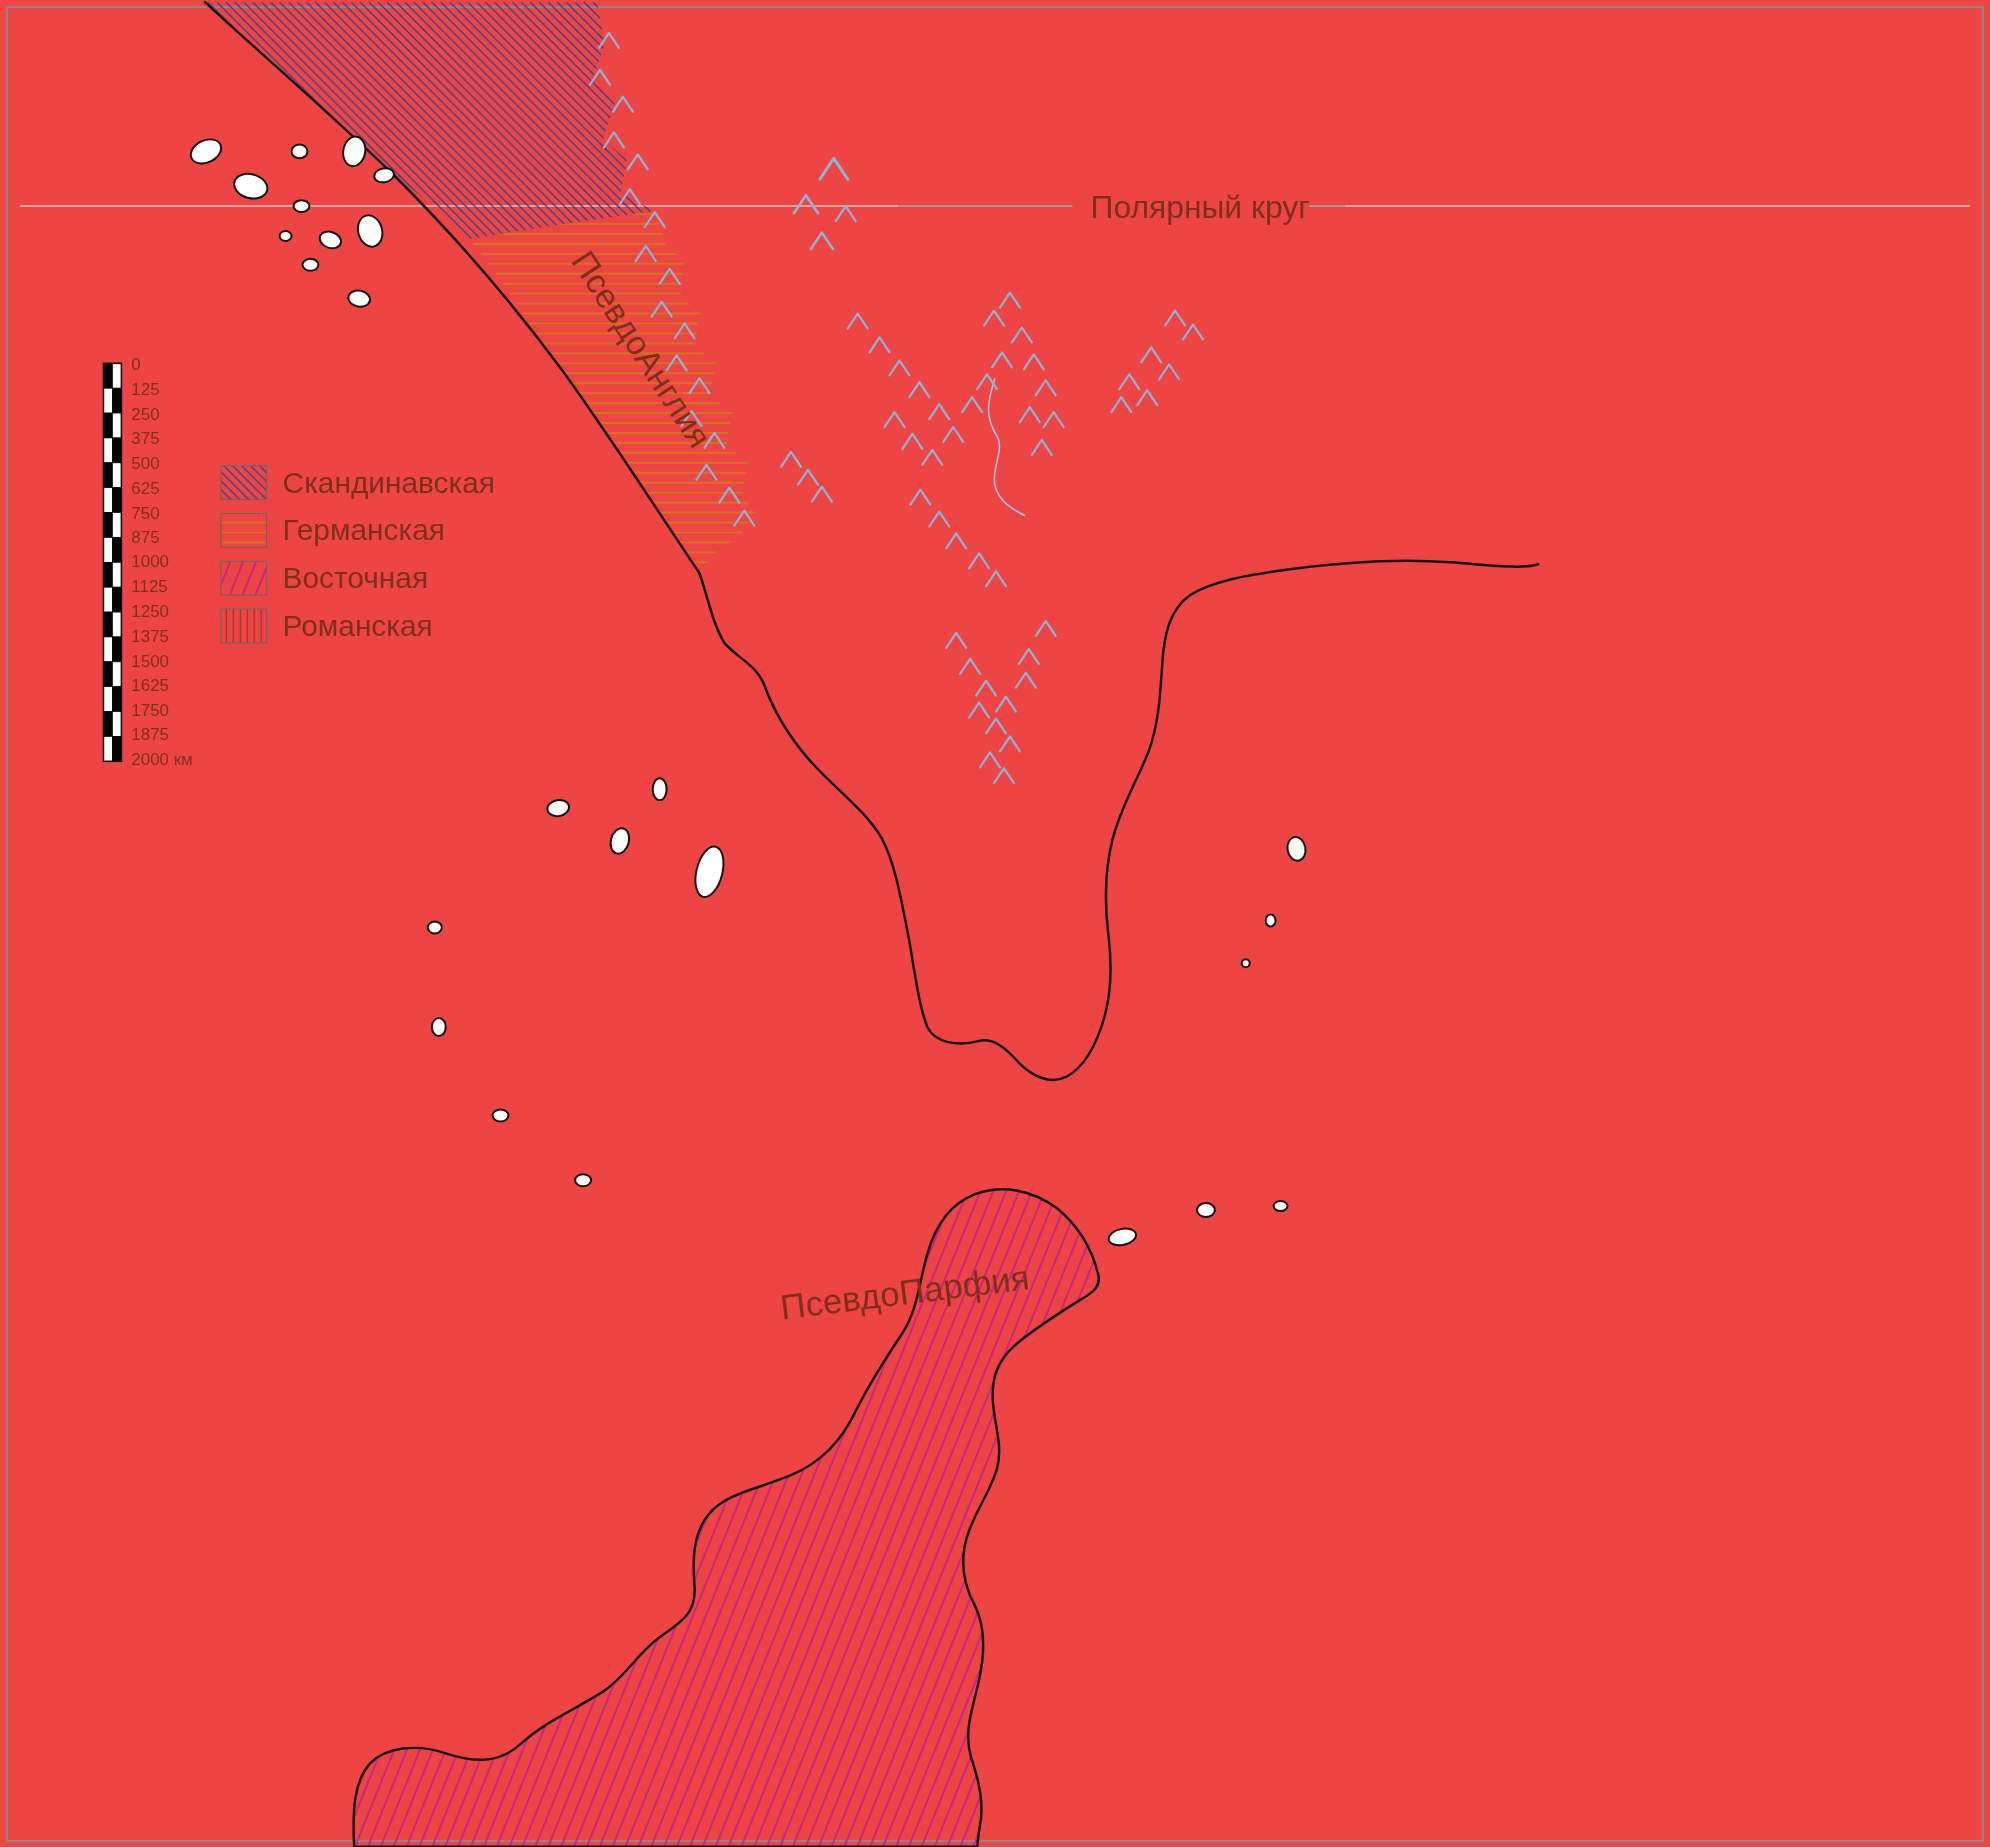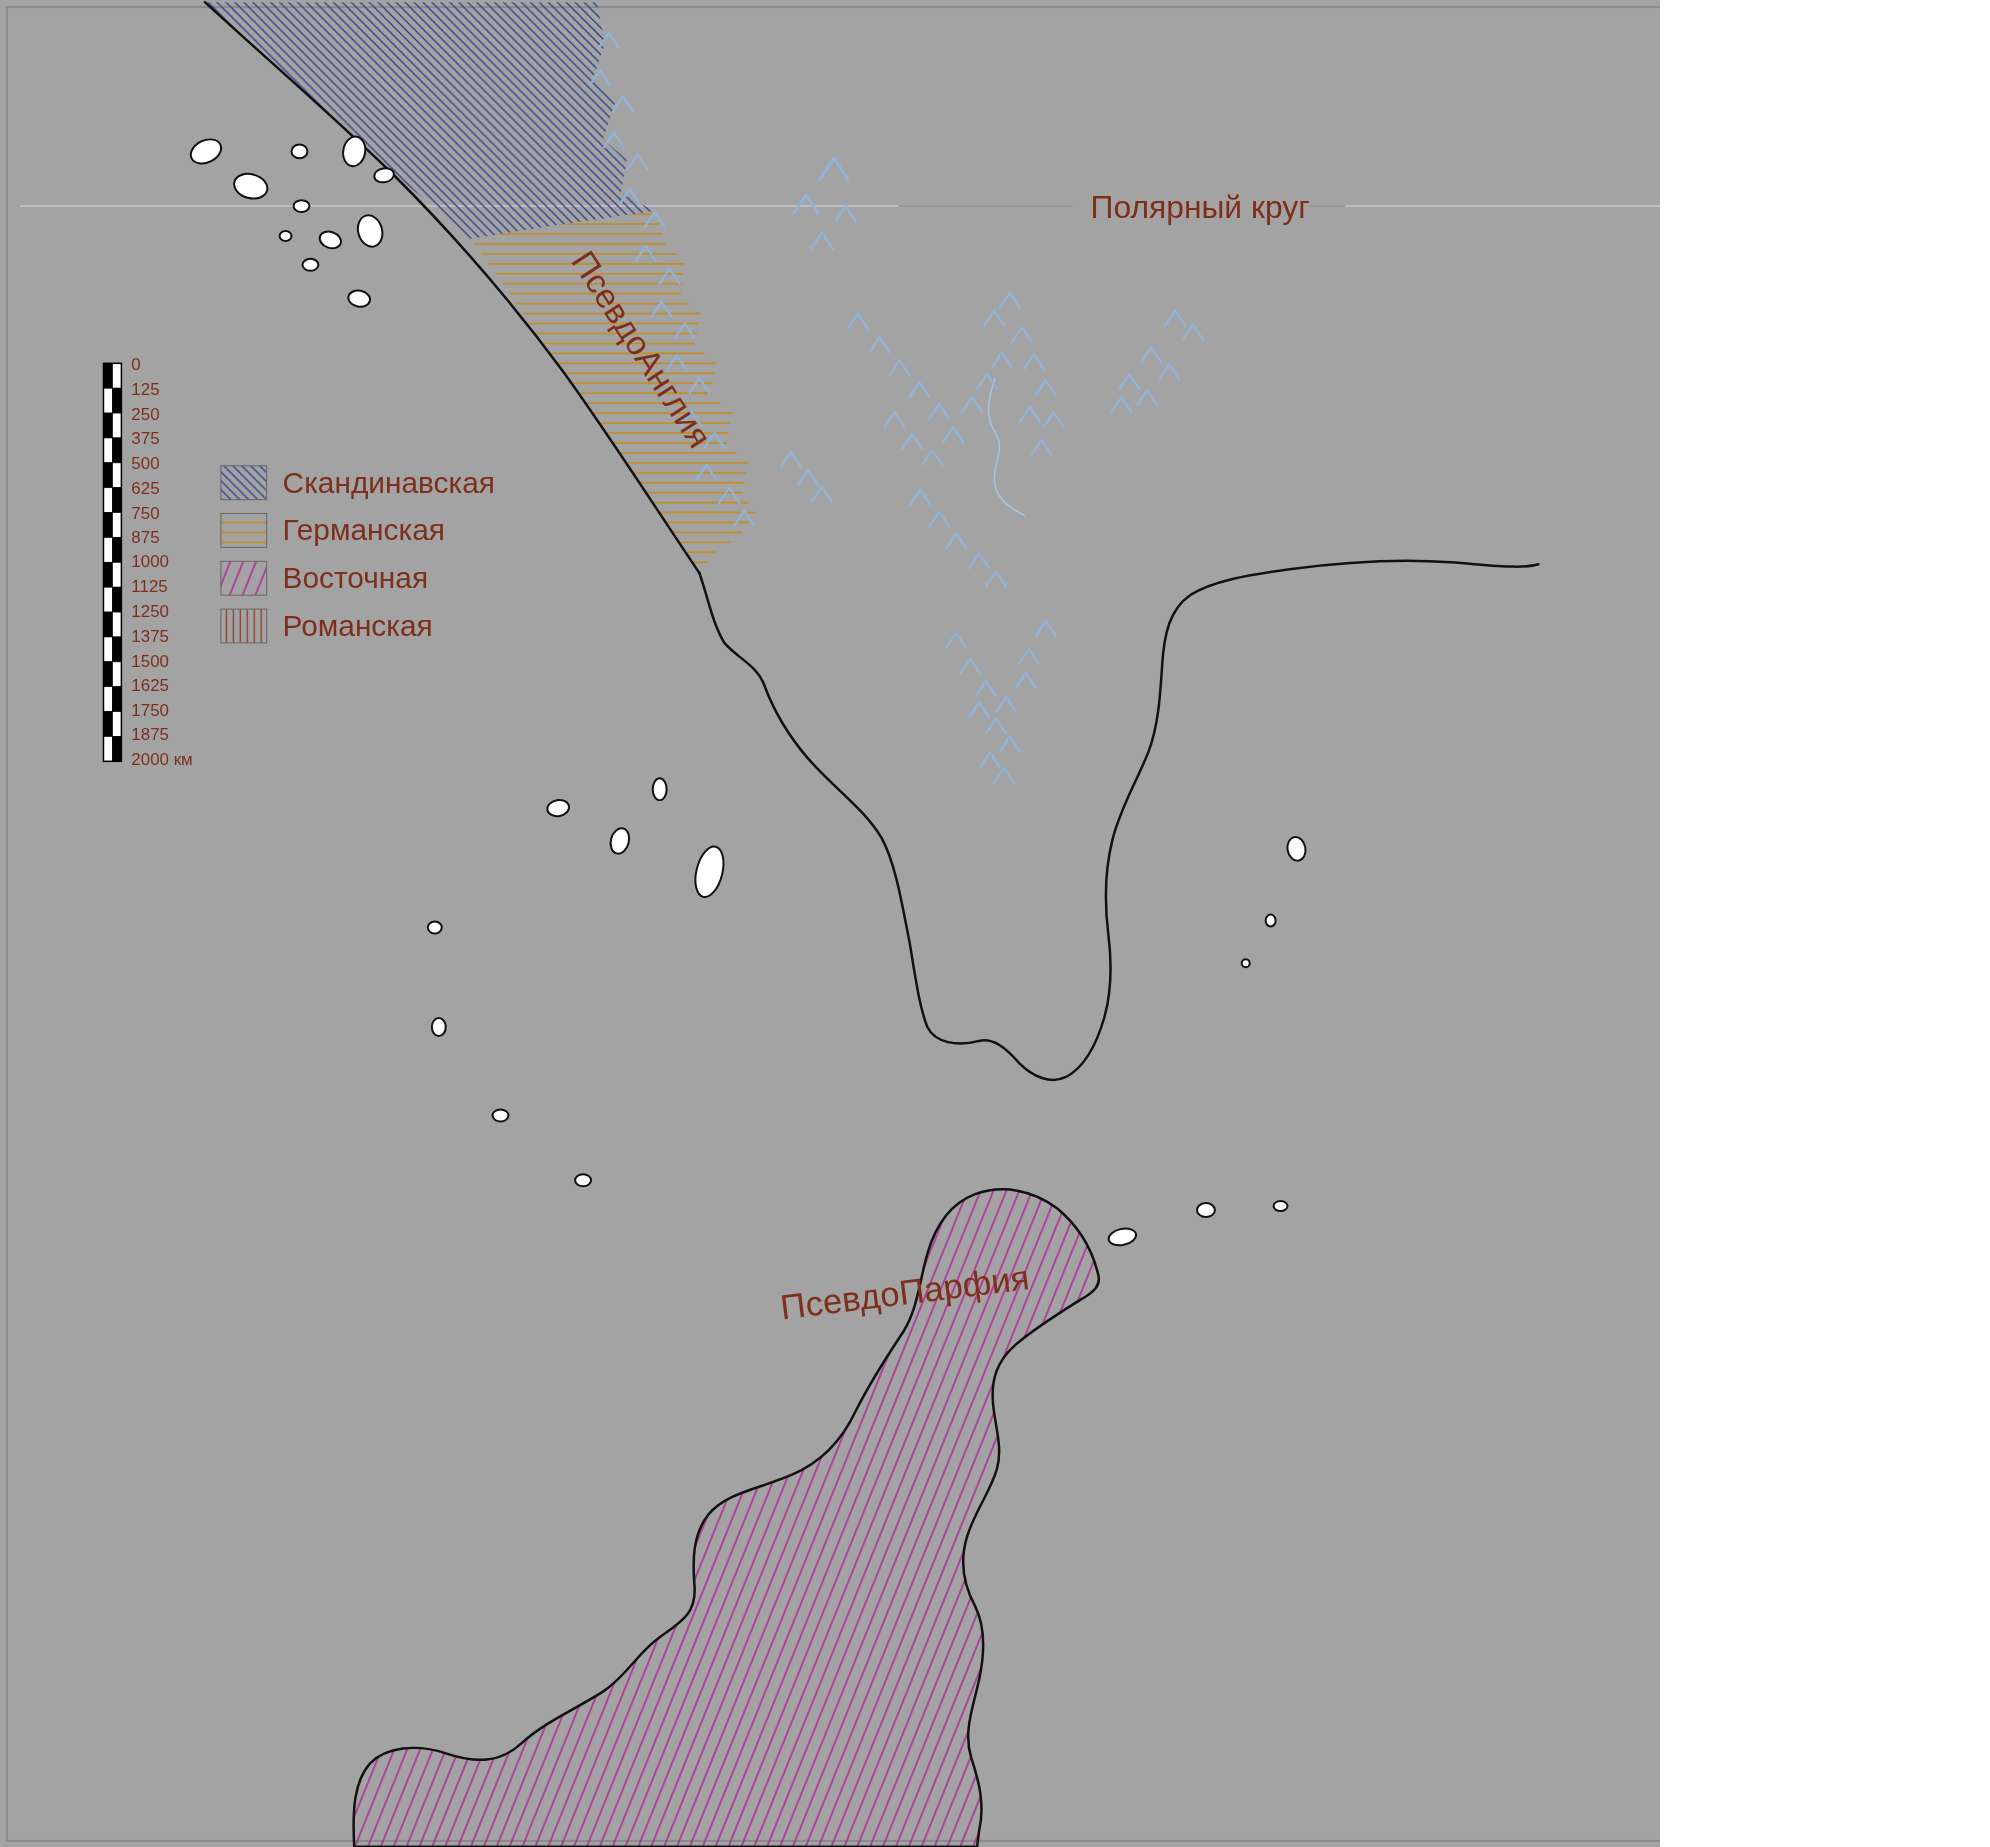--- a/index.html
+++ b/index.html
@@ -1,16 +1,16 @@
 <!DOCTYPE html>
 <html><head>
 <meta charset="utf-8">
 <style>
   html,body{margin:0;padding:0;background:#ffffff;}
-  #page{position:relative;width:1660px;height:1848px;background:#a3a3a3;overflow:hidden;}
+  #page{position:relative;width:1990px;height:1848px;background:#ef4444;overflow:hidden;}
   svg text{font-family:"Liberation Sans","DejaVu Sans",sans-serif;}
   .coast{fill:none;stroke:#111111;stroke-width:2.5;stroke-linejoin:round;stroke-linecap:round;}
   .island{fill:#ffffff;stroke:#111111;stroke-width:2;}
   .mtn{fill:none;stroke-width:2.2;stroke-linecap:round;stroke-linejoin:round;}
   .river{fill:none;stroke:#a6c4e2;stroke-width:1.6;}
   .legend-swatch{stroke:#666666;stroke-width:1;fill-opacity:1;}
   .frame{fill:none;stroke:#8a8a8a;stroke-width:2;}
 </style>
 </head>
 <body>

